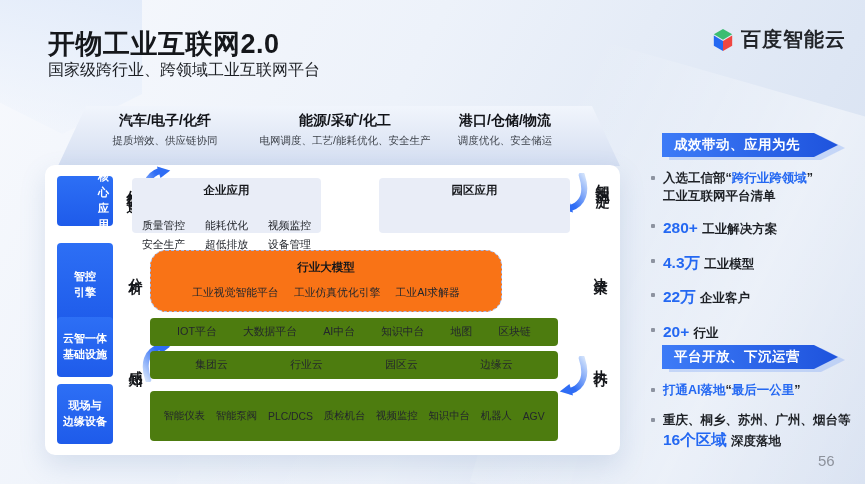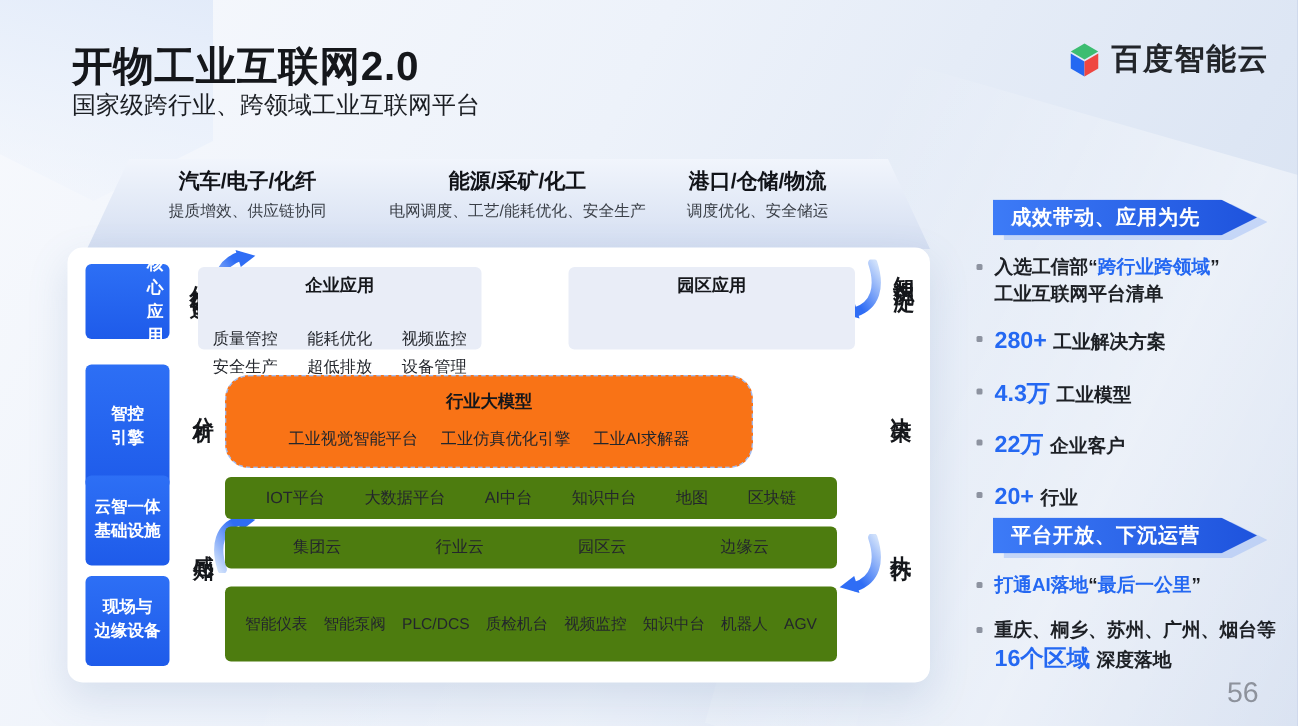--- a/index.html
+++ b/index.html
@@ -86,21 +86,21 @@
     background:#7ea6f5; clip-path:polygon(0 0,calc(100% - 24px) 0,100% 50%,calc(100% - 24px) 100%,0 100%); }
   .b1 { top:133px; } .bs1 { top:136px; } .b2 { top:345px; } .bs2 { top:348px; }
   .bullets { position:absolute; left:651px; width:208px; display:flex; flex-direction:column; gap:12px; }
   .bullets.g1 { top:169px; } .bullets.g2 { top:381px; }
   .bullet { display:flex; gap:8px; }
   .dot { flex:none; width:4px; height:4px; border-radius:1px; background:#8d93a0; margin-top:7px; }
   .btext { white-space:pre-line; font-size:12.5px; font-weight:700; color:#1d2025; line-height:1.45; }
   .seg-blue { color:#2468F2; }
   .seg-num { color:#2468F2; font-size:15.5px; }
 
-  .page-num { position:absolute; left:818px; top:452px; font-size:19px; color:#8d929c; }
+  .page-num { position:absolute; left:818px; top:452px; font-size:15px; color:#8d929c; }
 </style>
 </head>
 <body>
 
 <div class="slide">
   <div class="deco-tl"></div>
   <div class="streak s1"></div>
   <div class="streak s2"></div>
 
   <svg width="0" height="0" style="position:absolute">

